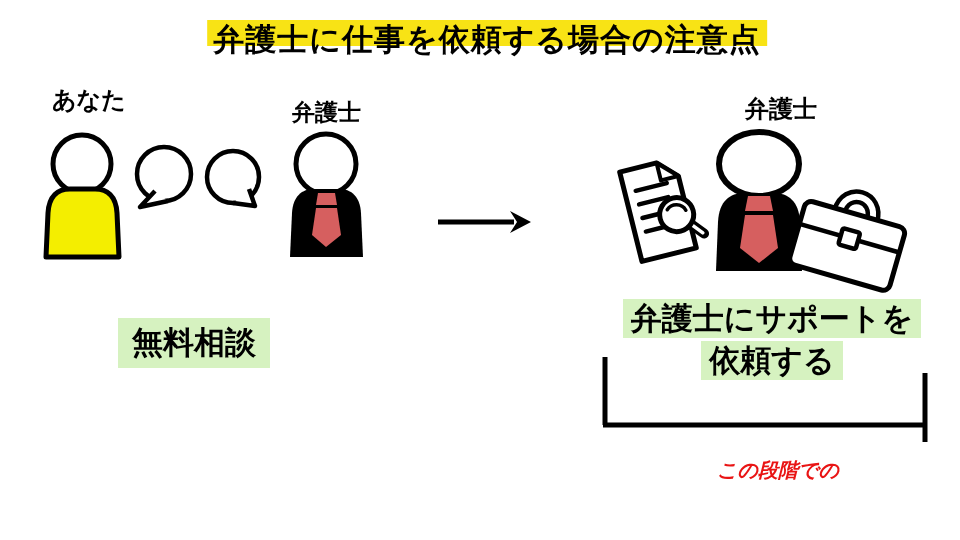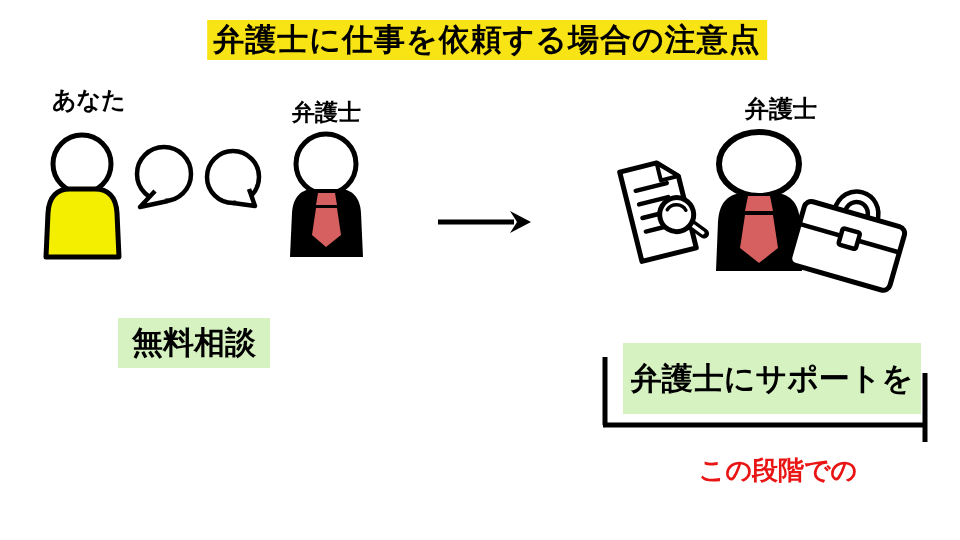--- a/index.html
+++ b/index.html
@@ -4,41 +4,41 @@
 <style>
   html,body{margin:0;padding:0;background:#ffffff;}
   #stage{
     position:relative;width:960px;height:540px;background:#ffffff;
     font-family:"Liberation Sans","DejaVu Sans",sans-serif;
     overflow:hidden;color:#000;
   }
   .label{position:absolute;font-weight:bold;color:#000;white-space:nowrap;}
   #title-banner{
     position:absolute;top:20px;left:487px;transform:translateX(-50%);
-    height:40px;line-height:40px;padding:0 6px;
+    height:26px;line-height:40px;padding:0 6px;
     font-size:31px;font-weight:bold;white-space:nowrap;letter-spacing:1px;
   }
   #label-you{top:84px;left:52px;font-size:24px;text-align:center;}
   #label-lawyer-left{top:97px;left:292px;font-size:23px;}
   #label-lawyer-right{top:93px;left:742px;width:78px;text-align:center;font-size:24px;}
   #caption-free{
     position:absolute;top:318px;left:118px;height:42px;line-height:42px;
     padding:4px 14px;font-size:31px;font-weight:bold;white-space:nowrap;
   }
   #caption-support{
     position:absolute;top:299px;left:622px;width:300px;
     display:flex;flex-direction:column;align-items:center;gap:3px;
     font-weight:bold;text-align:center;
   }
   #caption-support span{
-    display:inline-block;font-size:31px;line-height:39px;padding:16px 8px;white-space:nowrap;margin-top:44px;
+    display:inline-block;font-size:31px;line-height:39px;padding:0 8px;white-space:nowrap;
   }
   #note-stage{
     position:absolute;top:452px;left:628px;width:300px;
-    text-align:center;font-size:26px;line-height:36px;font-weight:bold;white-space:nowrap;
+    text-align:center;font-size:20px;line-height:36px;font-weight:bold;white-space:nowrap;font-style:italic;
   }
   svg{position:absolute;top:0;left:0;}
 </style>
 </head>
 <body>
 
 <div id="stage">
 
   <div id="title-banner" style="background-color: rgb(248, 227, 21);">
     <span>弁護士に仕事を依頼する場合の注意点</span>
@@ -110,19 +110,20 @@
       <line x1="605" y1="357" x2="605" y2="425"></line>
       <line x1="603" y1="425" x2="927" y2="425"></line>
       <line x1="925" y1="373" x2="925" y2="442"></line>
     </g>
   </svg>
 
   <div id="caption-free" style="background-color: rgb(214, 242, 192);">無料相談</div>
 
   <div id="caption-support">
     <span style="background-color: rgb(214, 242, 192);">弁護士にサポートを</span>
+    <span style="background-color: rgb(214, 242, 192);">依頼する</span>
   </div>
 
   <div id="note-stage" style="color: rgb(233, 20, 20);">
     <div>この段階での</div>
   </div>
 
 </div>
 
 </body></html>

